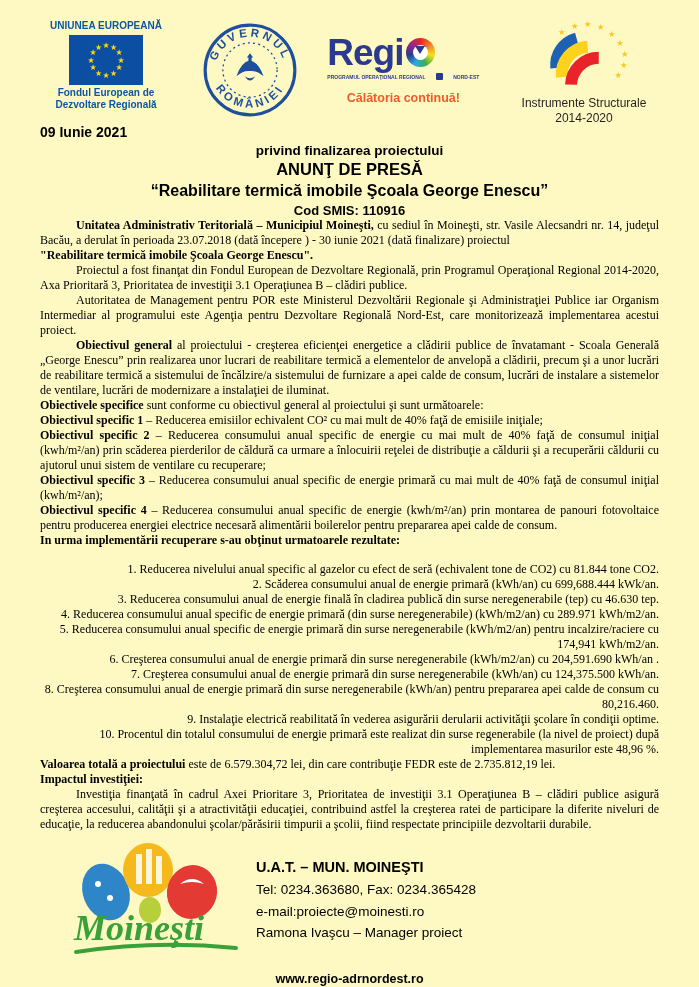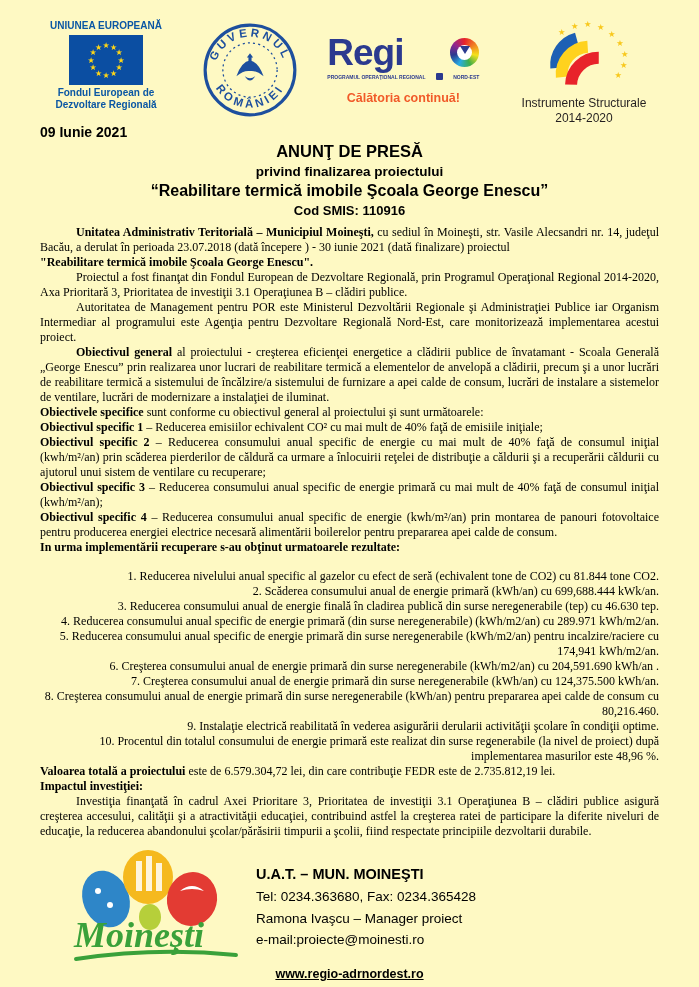--- a/index.html
+++ b/index.html
@@ -11,51 +11,51 @@
   
   .logo-row { display:flex; justify-content:space-between; align-items:flex-start; padding-top:20px; height:100px; }
   .logo { text-align:center; }
   .eu-box { width:132px; font-family:"Liberation Sans",sans-serif; color:#0b57a4; }
   .eu-cap { font-size:10px; font-weight:bold; line-height:1.2; }
   .eu-flag { display:block; margin:3px auto 2px; }
   .eu-star { fill:#ffd617; font-size:8px; text-anchor:middle; font-family:"DejaVu Sans",sans-serif; }
   .gov-box { width:96px; margin-top:2px; }
   .seal-text { font-family:"Liberation Sans",sans-serif; font-size:11px; font-weight:bold; fill:#1d4f9e; letter-spacing:3px; }
   .regio-box { width:152px; font-family:"Liberation Sans",sans-serif; margin-top:14px; }
-  .regio-word { display:flex; align-items:center; justify-content:space-between; font-size:37px; font-weight:800; color:#2b3a8f; line-height:1; letter-spacing:-1px; }
+  .regio-word { display:flex; align-items:center; justify-content:flex-start; font-size:37px; font-weight:800; color:#2b3a8f; line-height:1; letter-spacing:-1px; }
   .regio-o { width:29px; height:29px; border-radius:50%; position:relative; margin-left:2px;
     background:conic-gradient(#e8232a,#f07f23,#f5e21c,#3fae49,#29abe2,#2b3a8f,#92278f,#e8232a); }
   .regio-o::before { content:""; position:absolute; inset:7px; background:#fff; border-radius:50%; }
   .regio-o::after { content:""; position:absolute; left:50%; top:8px; transform:translateX(-50%);
     border-left:5px solid transparent; border-right:5px solid transparent; border-top:8px solid #2b3a8f; }
   .regio-sub { display:flex; justify-content:space-between; align-items:center; color:#2b3a8f; font-weight:bold; font-size:5px; margin-top:2px; }
   .regio-sq { width:7px; height:7px; background:#2b3a8f; border-radius:1px; }
   .regio-tag { color:#f15a29; font-weight:bold; font-size:12.5px; margin-top:11px; }
   .instr-box { width:150px; font-family:"Liberation Sans",sans-serif; }
   .instr-cap { font-size:12px; font-weight:normal; color:#231f20; line-height:1.25; }
   .instr-star { fill:#f8c81c; font-size:9px; text-anchor:middle; font-family:"DejaVu Sans",sans-serif; }
   .date-line { font-family:"Liberation Sans",sans-serif; font-weight:bold; font-size:14px; margin-top:4px; }
   
   .t { text-align:center; font-family:"Liberation Sans",sans-serif; font-weight:bold; margin:0; }
   .t1 { font-size:16.5px; margin-top:2px; }
   .t2 { font-size:13.5px; margin-top:3px; }
   .t3 { font-size:16px; margin-top:3px; }
   .t4 { font-size:13px; margin-top:3px; }
   
-  .body { font-size:12px; line-height:15px; text-align:justify; margin-top:7px; }
+  .body { font-size:12px; line-height:15px; text-align:justify; }
   .body p { margin:0; }
   .indent { text-indent:36px; }
   .b { font-weight:bold; }
   .gap { height:14px; }
   .results p { text-align:right; }
   
   .contact-row { display:flex; margin-top:8px; padding-left:32px; }
   .contact { font-family:"Liberation Sans",sans-serif; font-size:13.5px; line-height:1.6; padding-top:16px; margin-left:16px; }
   .contact .org { font-weight:bold; font-size:14.5px; }
-  .site-line { text-align:center; font-family:"Liberation Sans",sans-serif; font-weight:600; font-size:12.5px; margin-top:2px;text-decoration:underline; }
+  .site-line { text-align:center; font-family:"Liberation Sans",sans-serif; font-weight:600; font-size:12.5px; margin-top:14px; }
 </style>
 </head>
 <body>
 
 <div class="page">
 
   <div class="logo-row">
 
     <div class="logo eu-box">
       <div class="eu-cap">UNIUNEA EUROPEANĂ</div>
@@ -121,22 +121,22 @@
         <path d="M36,62 A30,30 0 0 1 64,29" stroke="#ffd21e" stroke-width="13" fill="none"></path>
         <path d="M46,70 A30,30 0 0 1 76,41" stroke="#e8232a" stroke-width="13" fill="none"></path>
       </svg>
       <div class="instr-cap">Instrumente Structurale</div>
       <div class="instr-cap">2014-2020</div>
     </div>
   </div>
 
   <div class="date-line">09 Iunie 2021</div>
 
+  <p class="t t2">privind  finalizarea proiectului</p>
   <p class="t t1">ANUNŢ DE PRESĂ</p>
-  <p class="t t2">privind  finalizarea proiectului</p>
   <p class="t t3">“Reabilitare termică imobile Şcoala George Enescu”</p>
   <p class="t t4">Cod SMIS:  110916</p>
 
   <div class="body">
     <p class="indent"><span class="b">Unitatea Administrativ Teritorială – Municipiul Moineşti,</span><span> cu sediul în Moineşti, str. Vasile Alecsandri nr. 14, judeţul Bacău, a derulat în perioada 23.07.2018 (dată începere ) - 30 iunie 2021 (dată finalizare) proiectul</span></p>
     <p class="b">"Reabilitare  termică imobile Şcoala George Enescu".</p>
     <p class="indent">Proiectul a fost finanţat din Fondul European de Dezvoltare Regională, prin Programul Operaţional  Regional 2014-2020, Axa Prioritară 3, Prioritatea de investiţii 3.1 Operaţiunea B – clădiri publice.</p>
     <p class="indent">Autoritatea de Management pentru POR este Ministerul Dezvoltării Regionale şi Administraţiei Publice iar Organism Intermediar al programului este Agenţia pentru Dezvoltare Regională Nord-Est, care monitorizează implementarea acestui proiect.</p>
     <p class="indent"><span class="b">Obiectivul general</span><span> al proiectului - creşterea eficienţei energetice a clădirii publice de învatamant - Scoala Generală „George Enescu” prin realizarea unor lucrari de reabilitare termică a elementelor de anvelopă a clădirii, precum şi a unor lucrări de reabilitare termică a sistemului de încălzire/a sistemului de furnizare a apei calde de consum, lucrări de instalare a sistemelor de ventilare, lucrări de modernizare a instalaţiei de iluminat.</span></p>
     <p><span class="b">Obiectivele specifice</span><span> sunt conforme cu obiectivul general al proiectului şi sunt următoarele:</span></p>
@@ -174,20 +174,20 @@
       <path d="M108,44 q12,-10 24,0 q-12,-4 -24,0 Z" fill="#ffffff"></path>
       <ellipse cx="78" cy="70" rx="11" ry="13" fill="#b6cf3a"></ellipse>
       <circle cx="26" cy="44" r="3" fill="#ffffff"></circle>
       <circle cx="38" cy="58" r="3" fill="#ffffff"></circle>
       <text x="2" y="100" font-family="Liberation Serif, serif" font-style="italic" font-weight="bold" font-size="36" fill="#3aa13a">Moineşti</text>
       <path d="M4,112 Q84,100 164,108" stroke="#3aa13a" stroke-width="4" fill="none" stroke-linecap="round"></path>
     </svg>
     <div class="contact">
       <div class="org">U.A.T. – MUN. MOINEŞTI</div>
       <div>Tel: 0234.363680, Fax: 0234.365428</div>
+      <div>e-mail:proiecte@moinesti.ro</div>
       <div>Ramona Ivaşcu – Manager proiect</div>
-      <div>e-mail:proiecte@moinesti.ro</div>
     </div>
   </div>
 
   <div class="site-line">www.regio-adrnordest.ro</div>
 
 </div>
 
 </body></html>

